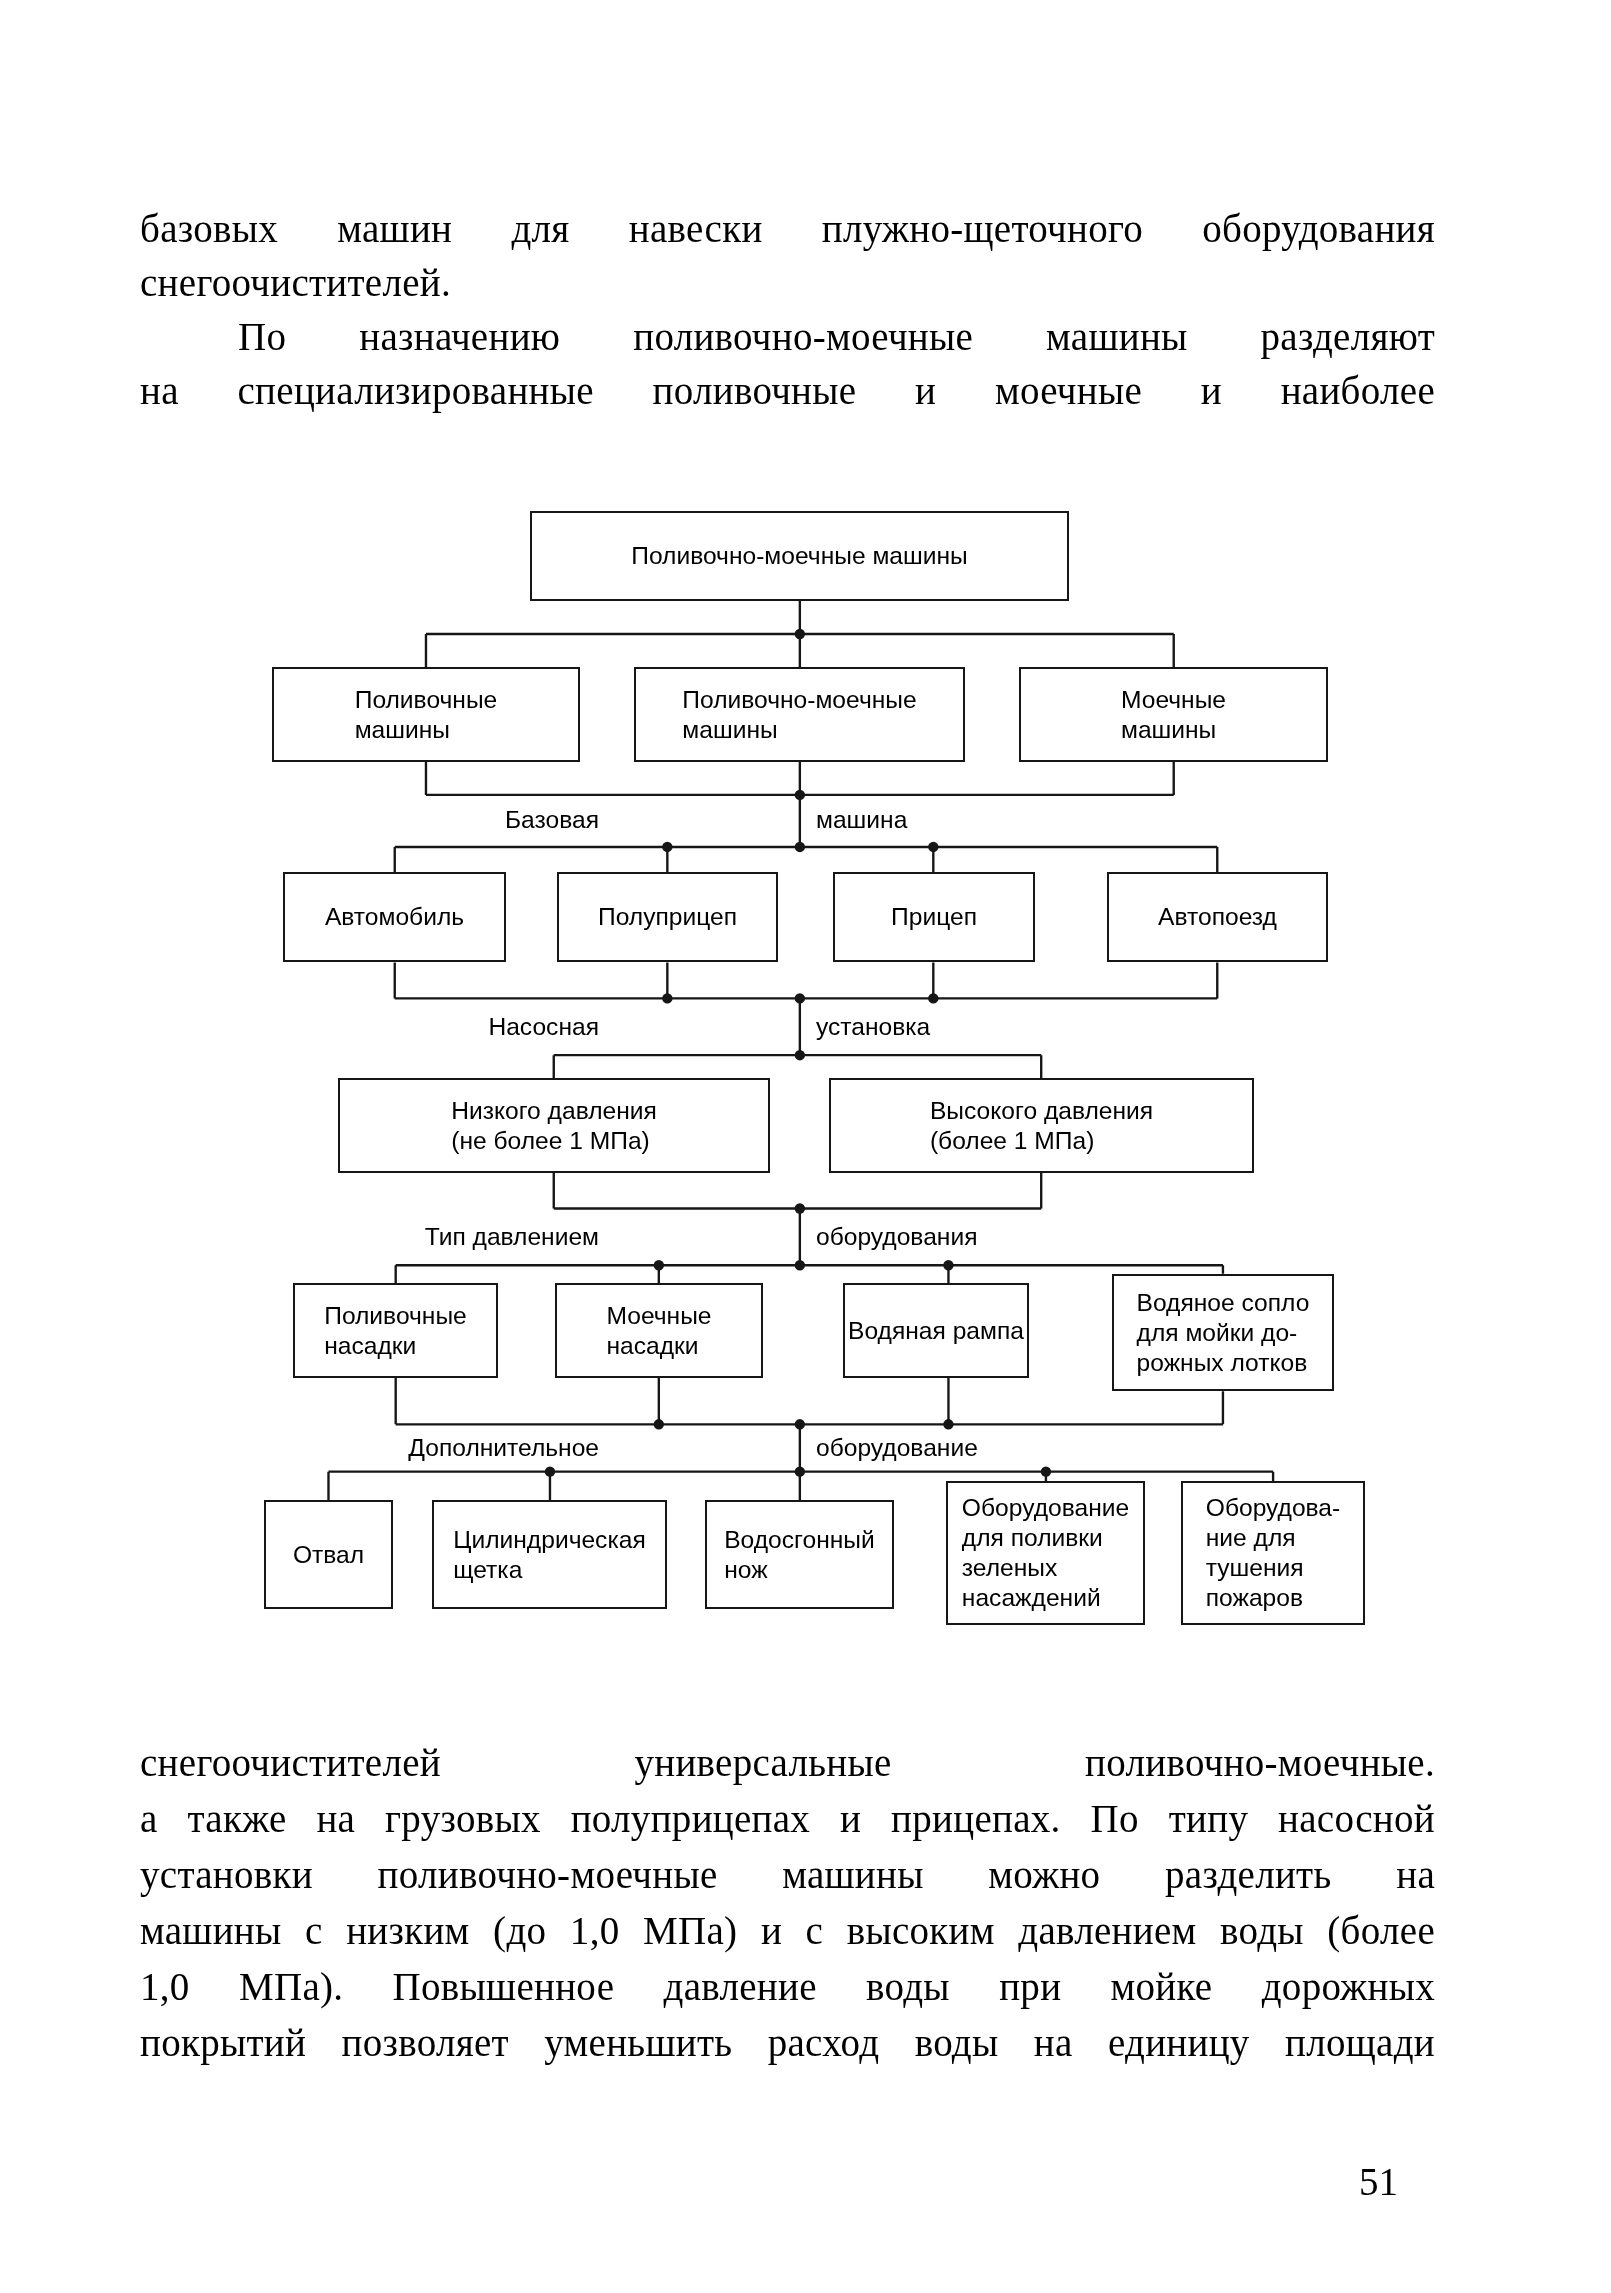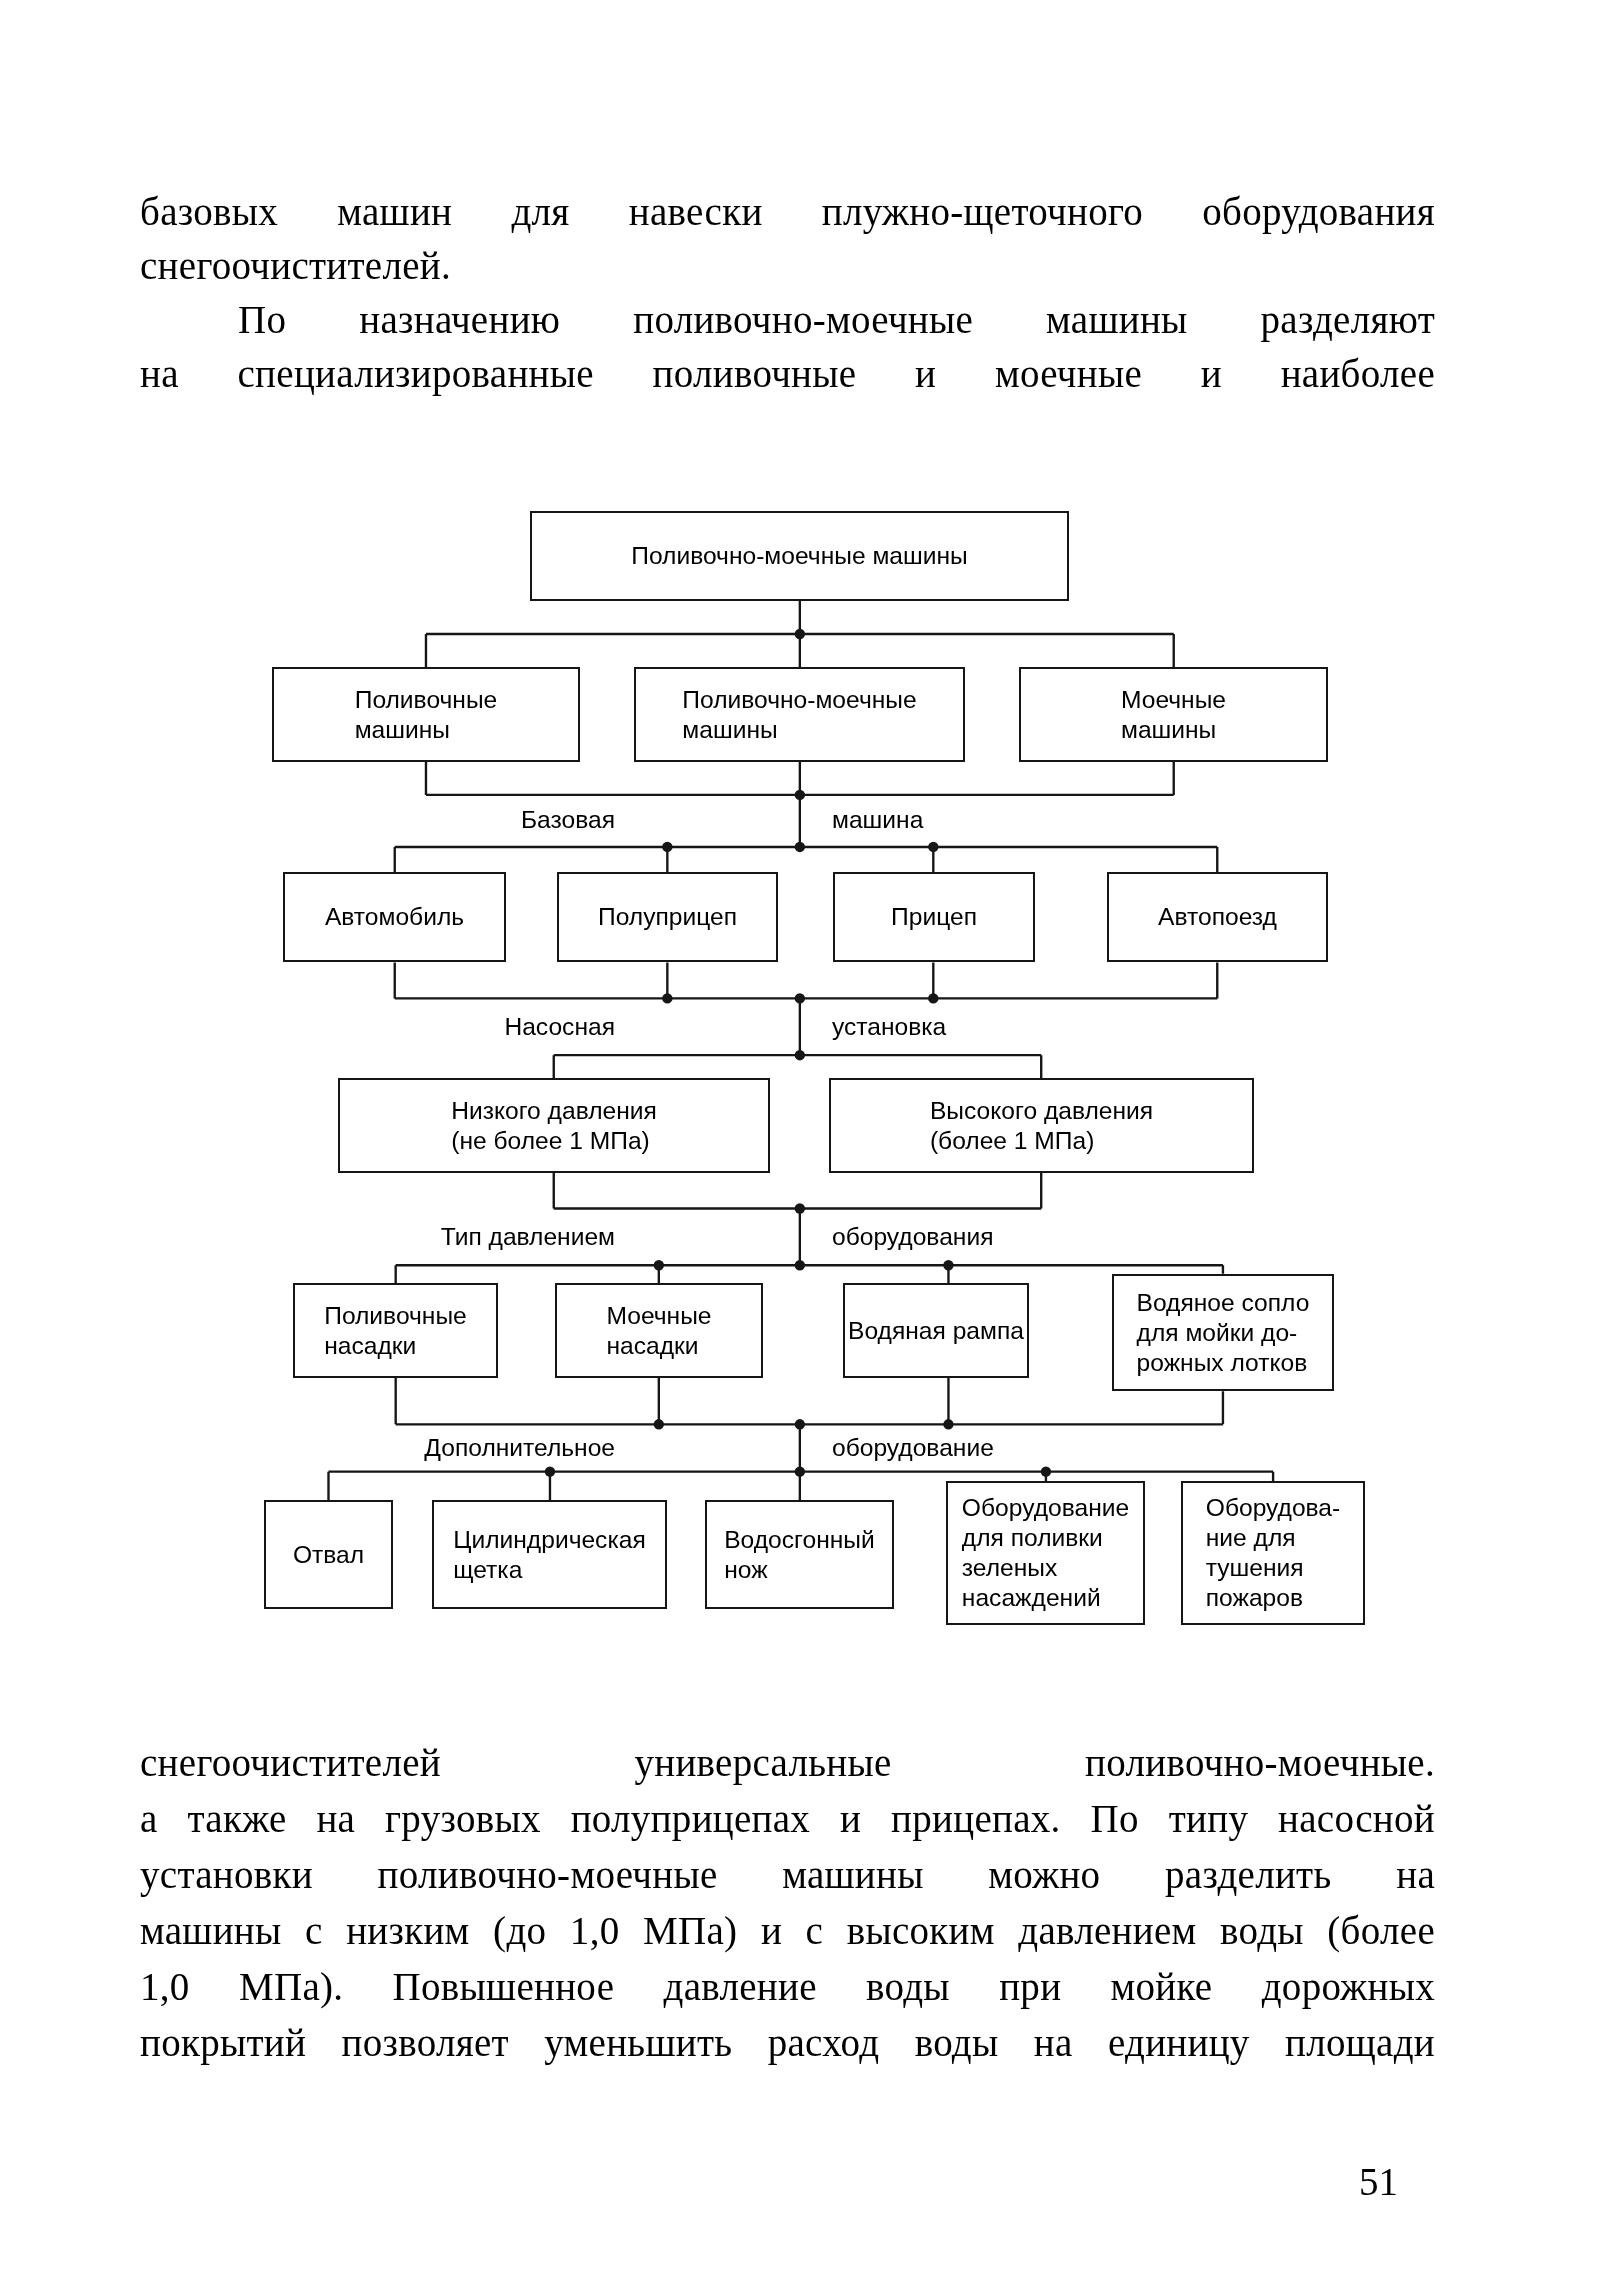--- a/index.html
+++ b/index.html
@@ -4,21 +4,21 @@
 <style>
   html,body{margin:0;padding:0;background:#ffffff;}
   .page{
     position:relative;
     width:1612px;height:2294px;
     background:#ffffff;color:#000;
     font-family:"Liberation Serif", serif;
     overflow:hidden;
   }
   
-  .top-text{position:absolute;top:185px;left:140px;width:1295px;}
+  .top-text{position:absolute;top:202px;left:140px;width:1295px;}
   .bottom-text{position:absolute;top:1735px;left:140px;width:1295px;}
   .tline{
     font-size:39px;line-height:54px;
     letter-spacing:0.3px;
     text-align:justify;text-align-last:justify;
     white-space:normal;
   }
   .bottom-text .tline{line-height:56px;}
   .tline.nojust{text-align-last:left;}
   .tline.indent{text-indent:98px;}
@@ -37,21 +37,21 @@
     position:absolute;
     box-sizing:border-box;
     border:2.8px solid #161616;
     background:#ffffff;
     display:flex;align-items:center;justify-content:center;
     font-size:24.6px;line-height:30px;
     padding:1.9px;
   }
   .dbox span{white-space:pre-line;}
   .conn-label{
-    position:absolute;left:16px;width:1415px;height:32px;
+    position:absolute;left:0;width:1415px;height:32px;
     font-size:24.6px;line-height:32px;padding-left:12px;
   }
   .cl-left{position:absolute;right:828px;white-space:nowrap;text-align:right;}
   .cl-right{position:absolute;left:816px;white-space:nowrap;}
 </style>
 </head>
 <body>
 
 <div class="page">
 

